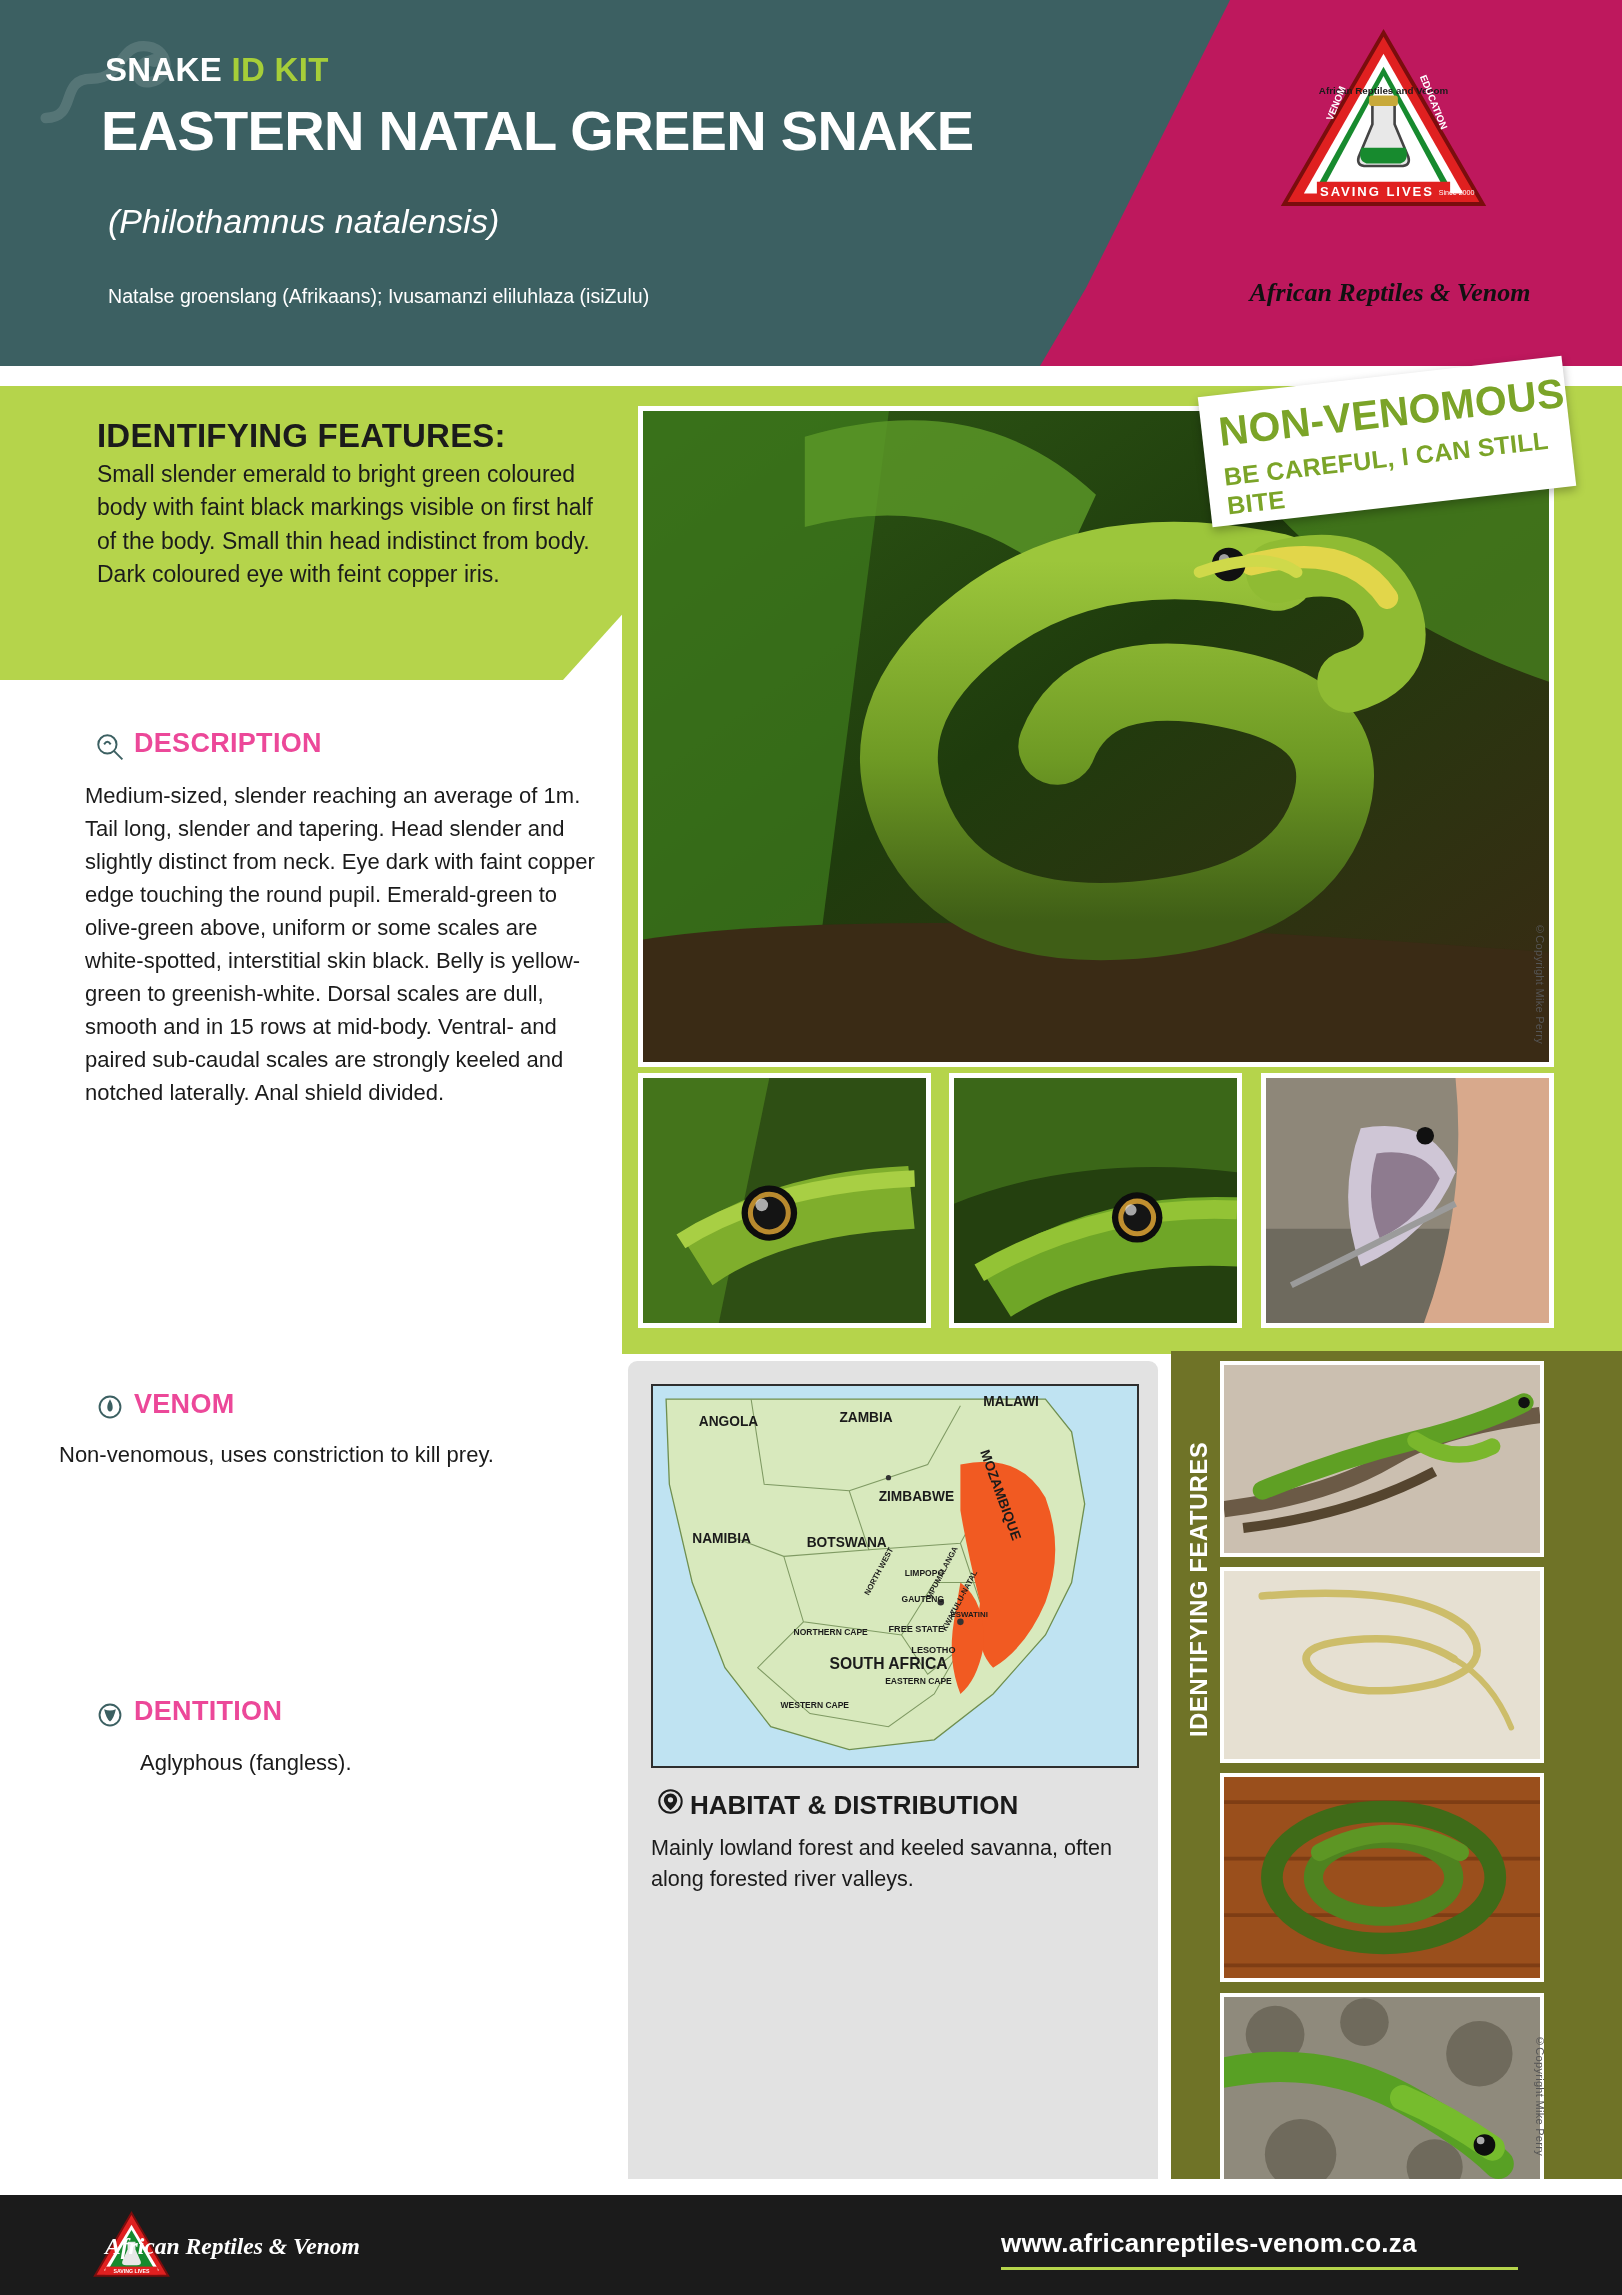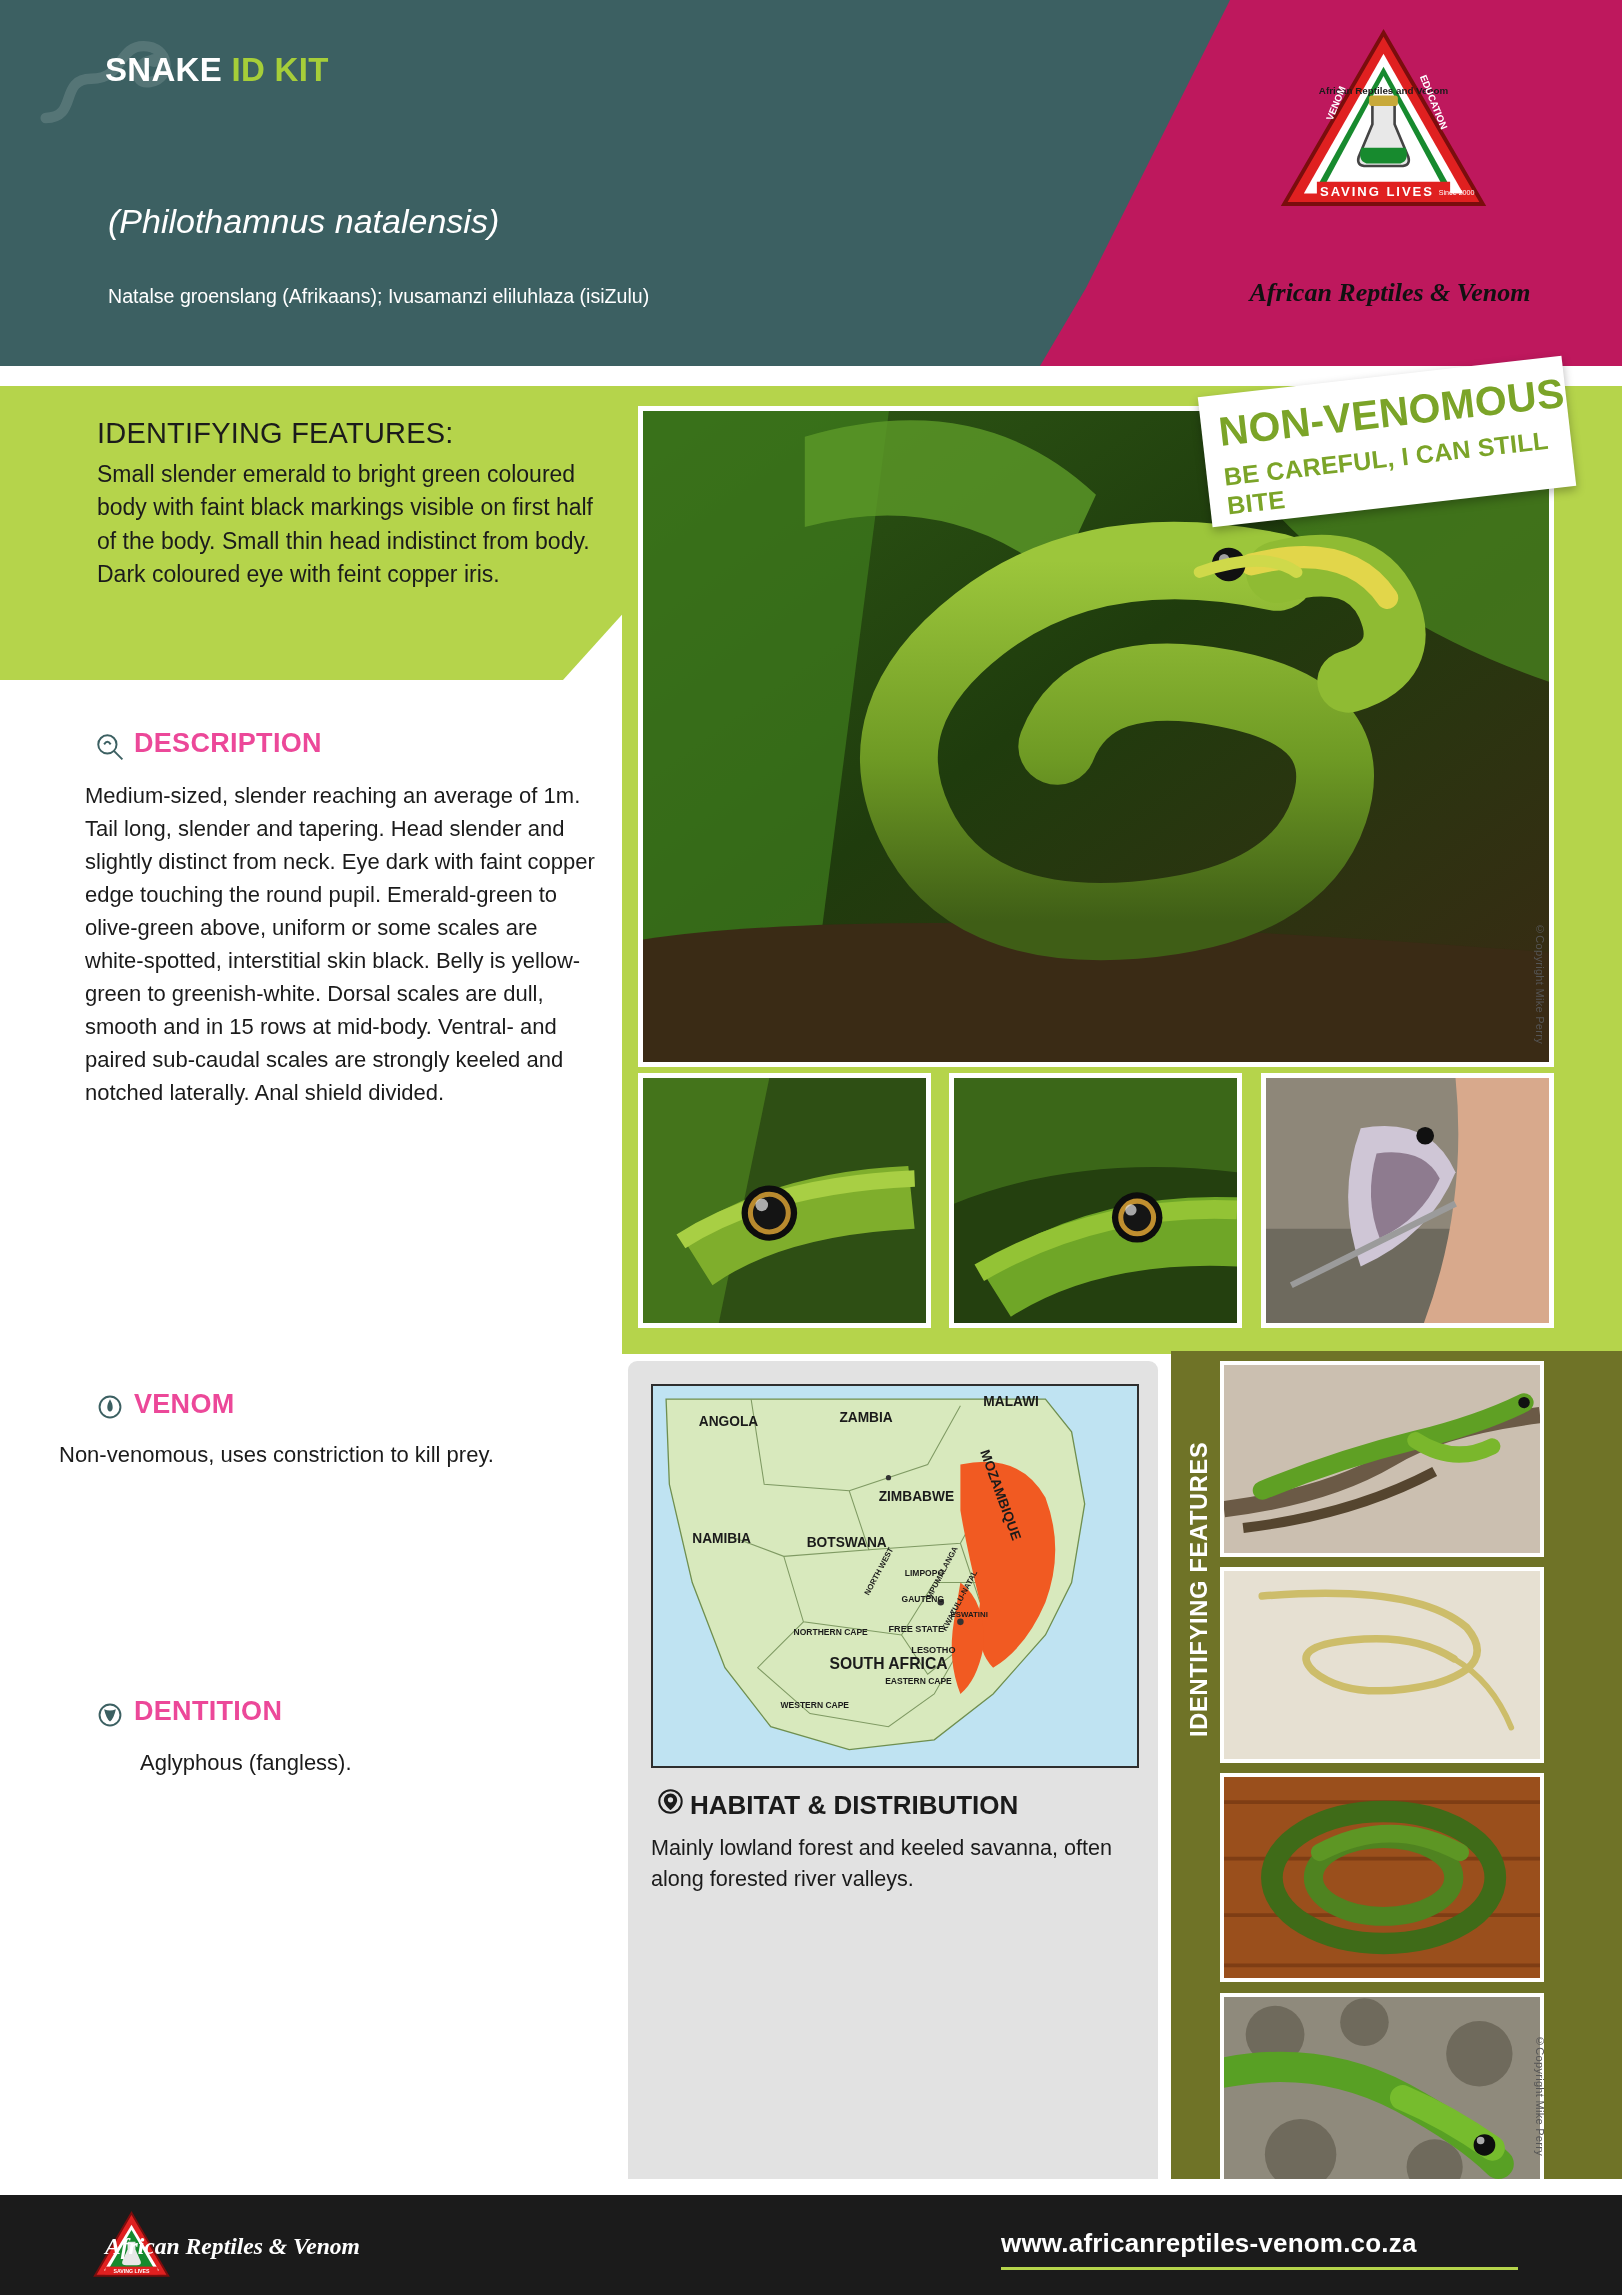--- a/index.html
+++ b/index.html
@@ -48,21 +48,21 @@
     font-family:"Liberation Serif", serif;
   }
   
   .feat-panel{
     position:absolute;left:0;top:386px;width:628px;height:294px;
     background:#b5d44b;
     clip-path:polygon(0 0, 628px 0, 628px 222px, 563px 294px, 0 294px);
   }
   .feat-title{
     position:absolute;left:97px;top:417px;
-    font-size:29px;font-weight:normal;color:#1b1b1b;letter-spacing:0.2px;
+    font-size:33px;font-weight:bold;color:#1b1b1b;letter-spacing:0.2px;
   }
   .feat-body{
     position:absolute;left:97px;top:458px;width:504px;
     font-size:23px;line-height:1.45;color:#1b1b1b;
   }
   
   .sec-head{
     position:absolute;font-size:27px;font-weight:bold;color:#ec4899;letter-spacing:0.3px;
   }
   .sec-icon{
@@ -146,20 +146,21 @@
   <div class="header-band2"></div>
 
   <svg class="watermark-snake" viewBox="0 0 220 170">
     <path d="M10 150 C60 150 30 90 80 90 C130 90 120 40 160 40 C200 40 205 90 170 95 C140 100 150 60 175 62" fill="none" stroke="#ffffff" stroke-width="16" stroke-linecap="round"></path>
     <circle cx="176" cy="62" r="10" fill="#ffffff"></circle>
   </svg>
 
   <div class="kit-line">
     <span>SNAKE </span><span class="accent">ID KIT</span>
   </div>
+  <div class="title">EASTERN NATAL GREEN SNAKE</div>
   <div class="sci">(Philothamnus natalensis)</div>
   <div class="common">Natalse groenslang (Afrikaans); Ivusamanzi eliluhlaza (isiZulu)</div>
 
   <div class="logo-wrap">
     <svg viewBox="0 0 320 290" width="209" height="190">
       <path d="M160 10 L312 272 L8 272 Z" fill="#e02020" stroke="#7a0d0d" stroke-width="6"></path>
       <path d="M160 42 L282 256 L38 256 Z" fill="#ffffff"></path>
       <path d="M160 62 L262 246 L58 246 Z" fill="#178a2e"></path>
       <path d="M160 76 L248 240 L72 240 Z" fill="#ffffff"></path>
 

